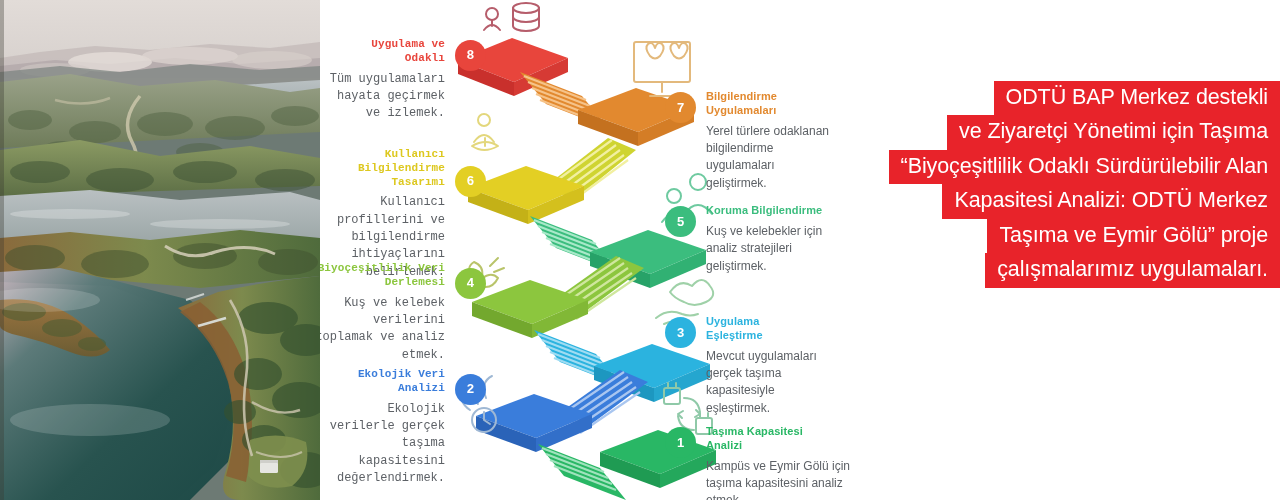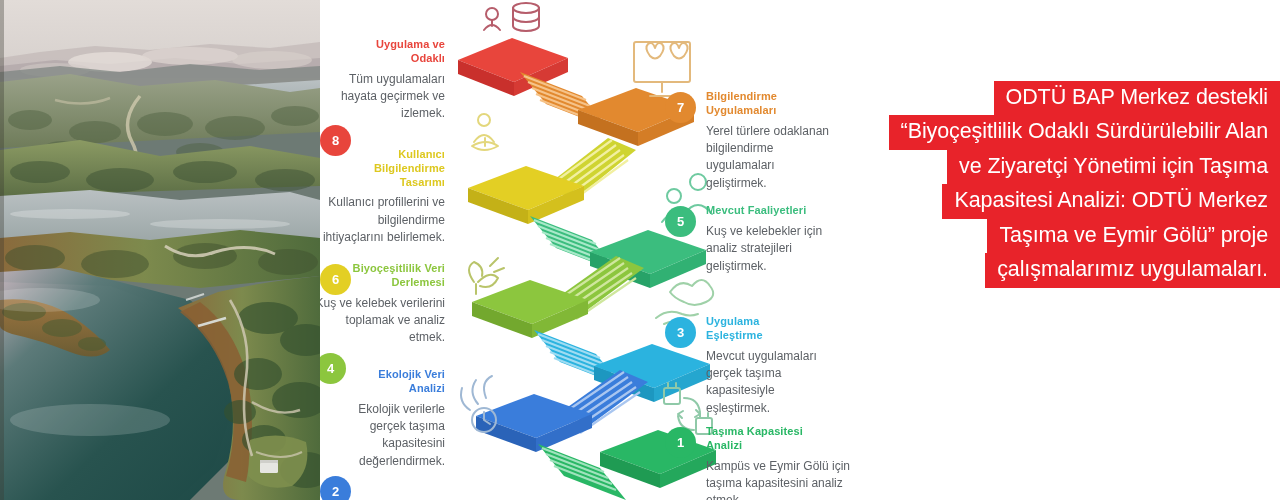--- a/index.html
+++ b/index.html
@@ -32,21 +32,21 @@
     background: #ffffff;
     overflow: hidden;
   }
   .info-inner { position: absolute; inset: 0; }
 
   
   .stairs { position: absolute; left: 130px; top: 0; width: 340px; height: 500px; }
 
   
   .step { position: absolute; display: flex; align-items: flex-start; }
-  .step-left { flex-direction: column; }
+  .step-left { flex-direction: row; font-family: Liberation Mono, monospace; }
   .step-right { flex-direction: row; }
 
   .txtblock-left { width: 135px; text-align: right; padding-right: 10px; }
   .txtblock-right { width: 140px; text-align: left; padding-left: 10px; }
 
   .step-title {
     font-size: 11px; font-weight: bold; line-height: 1.25;
     letter-spacing: .1px;
   }
   .step-desc {
@@ -452,21 +452,21 @@
           </div>
           <div class="step-desc">Kullanıcı profillerini ve bilgilendirme ihtiyaçlarını belirlemek.</div>
         </div>
         <div class="badge" style="background:#e3cf24; margin-top:18px;">6</div>
       </div>
 
       <div class="step step-right" style="left:345px; top:204px; width:210px;">
         <div class="badge" style="background:#3bbd7e; margin-top:2px;">5</div>
         <div class="txtblock-right" style="width:160px;">
           <div class="step-title" style="color:#3bbd7e;">
-            <span>Mevcut Faaliyetleri</span>
+            <span>Koruma Bilgilendirme</span>
           </div>
           <div class="step-desc">Kuş ve kelebekler için analiz stratejileri geliştirmek.</div>
         </div>
       </div>
 
       <div class="step step-left" style="left:-5px; top:262px; width:185px;">
         <div class="txtblock-left" style="width:140px;">
           <div class="step-title" style="color:#8cc63e;">
             <span>Biyoçeşitlilik Veri</span><br>
             <span>Derlemesi</span>
@@ -508,21 +508,21 @@
           <div class="step-desc">Kampüs ve Eymir Gölü için taşıma kapasitesini analiz etmek.</div>
         </div>
       </div>
 
     </div>
   </div>
 
   <div class="caption">
     <div class="cap-wrap">
       <div class="cap-line">ODTÜ BAP Merkez destekli</div>
+      <div class="cap-line">ve Ziyaretçi Yönetimi için Taşıma</div>
       <div class="cap-line">“Biyoçeşitlilik Odaklı Sürdürülebilir Alan</div>
-      <div class="cap-line">ve Ziyaretçi Yönetimi için Taşıma</div>
       <div class="cap-line">Kapasitesi Analizi: ODTÜ Merkez</div>
       <div class="cap-line">Taşıma ve Eymir Gölü” proje</div>
       <div class="cap-line">çalışmalarımız uygulamaları.</div>
     </div>
   </div>
 
 </div>
 
 </body></html>

